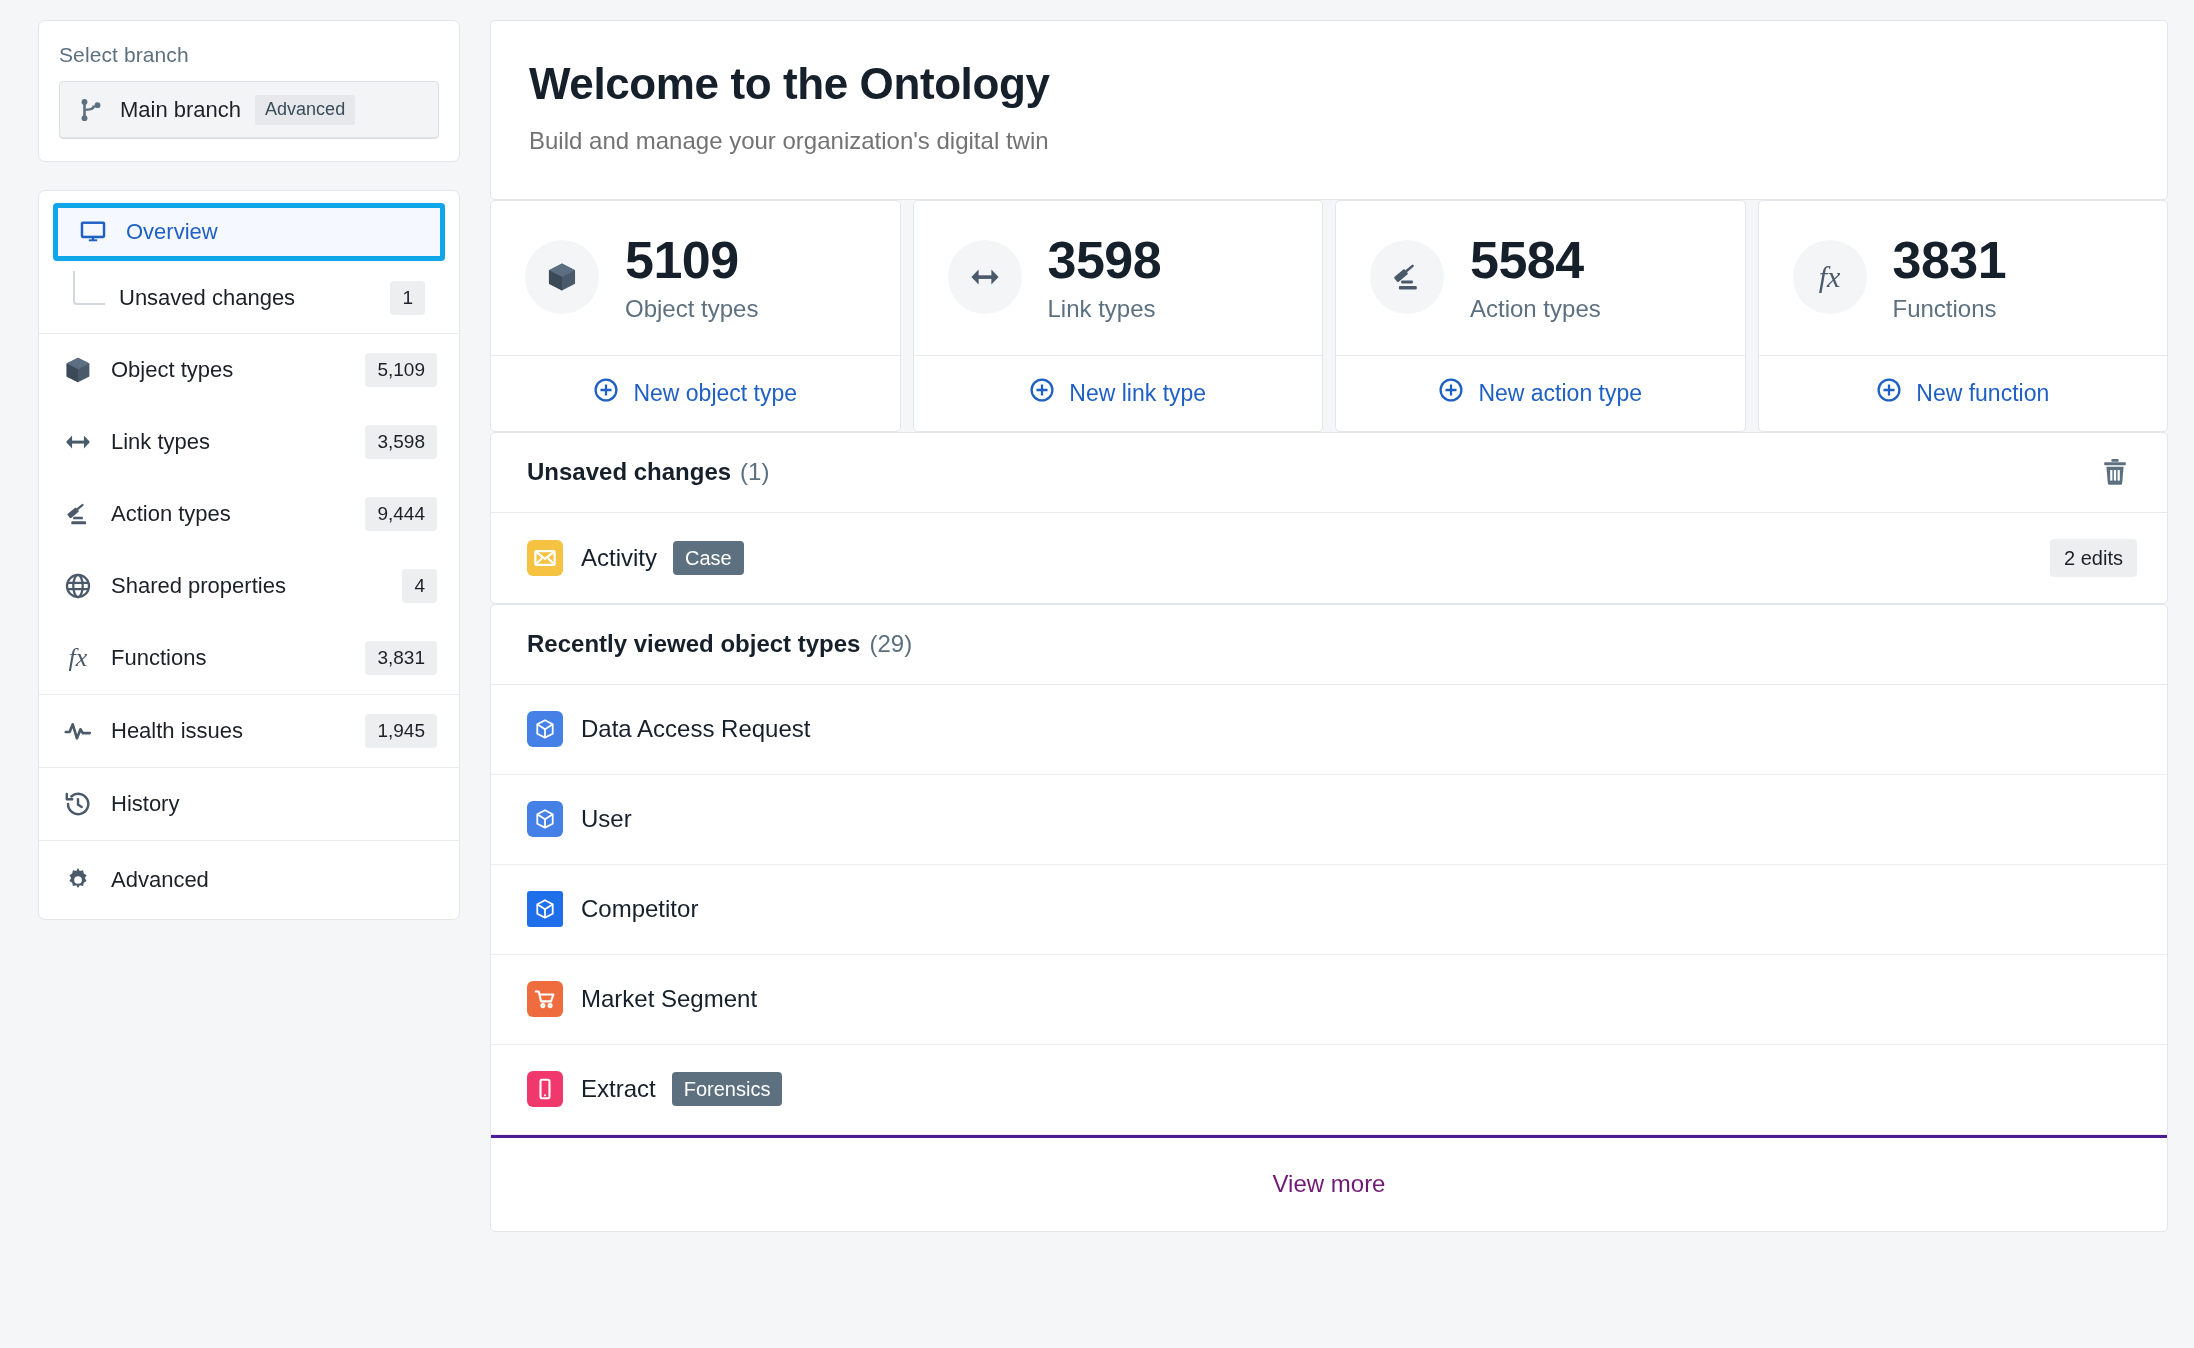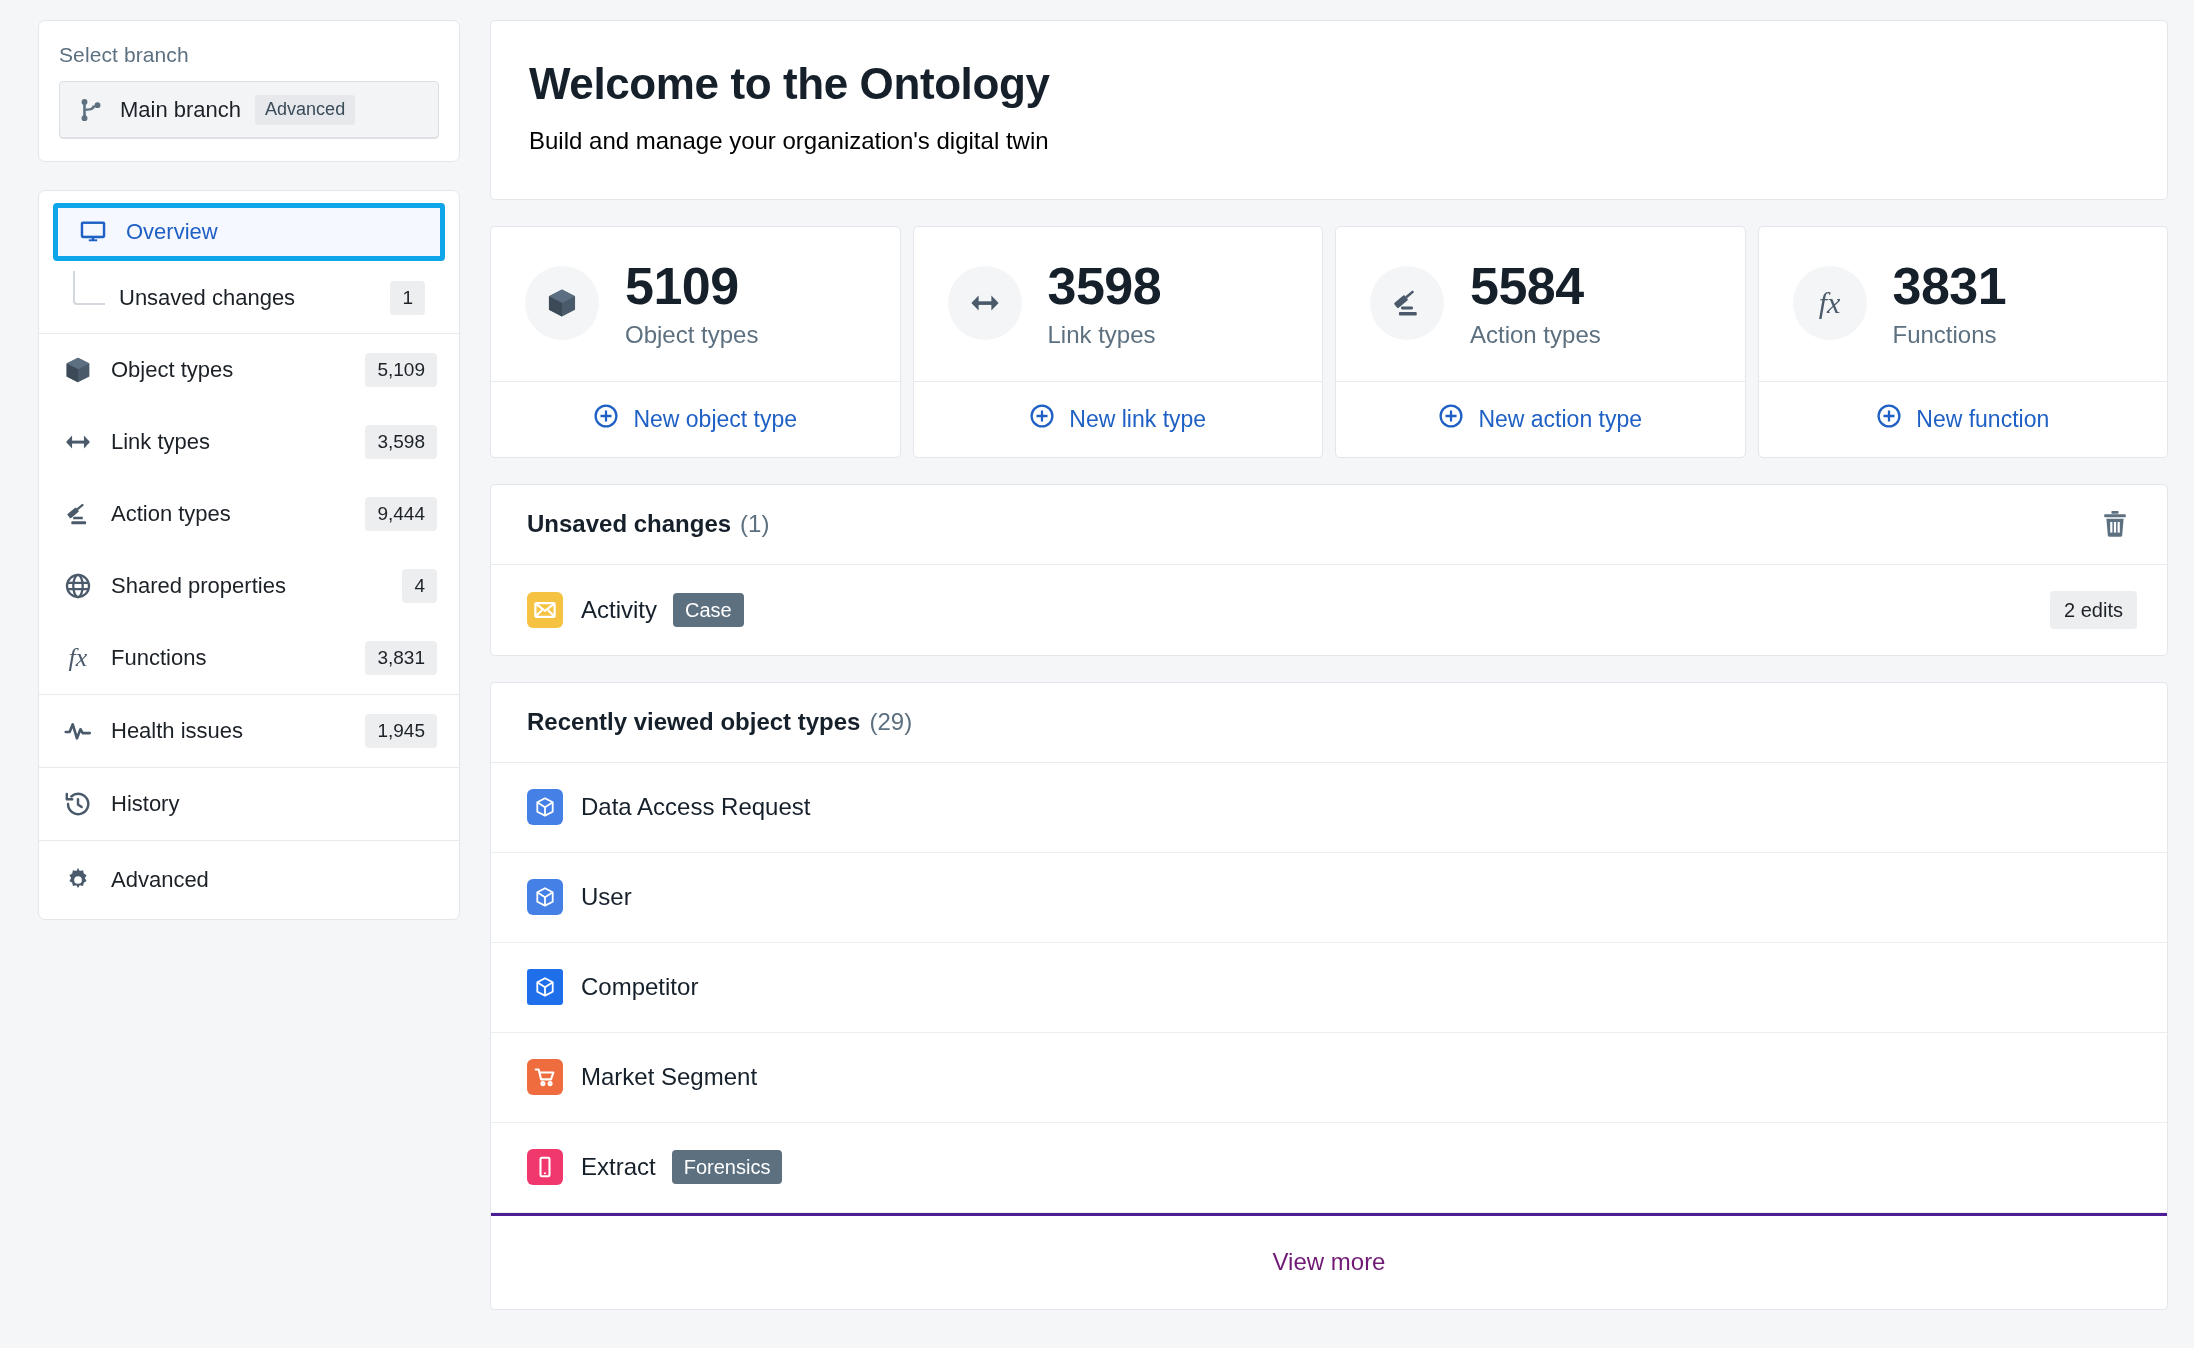--- a/index.html
+++ b/index.html
@@ -122,36 +122,35 @@
   }
   .nav-ico { width: 30px; height: 30px; flex: 0 0 30px; display: flex; align-items: center; justify-content: center; }
   .nav-ico svg { display: block; }
 
   
   .main {
     flex: 1;
     min-width: 0;
     display: flex;
     flex-direction: column;
-    gap: 26px;
   }
   .hero {
     background: #fff;
     border: 1px solid #e3e6ea;
     border-radius: 5px;
     padding: 38px 38px 44px 38px;
   }
   .hero h1 {
     font-size: 44px;
     font-weight: bold;
     color: #16202b;
     letter-spacing: -.4px;
     margin-bottom: 18px;
   }
-  .hero p { font-size: 24px; color: #000000; }
+  .hero p { font-size: 24px; color: #737373; }
 
   .stats { display: flex; gap: 12px; }
   .stat {
     flex: 1 1 0;
     background: #fff;
     border: 1px solid #e3e6ea;
     border-radius: 5px;
     overflow: hidden;
     display: flex;
     flex-direction: column;

